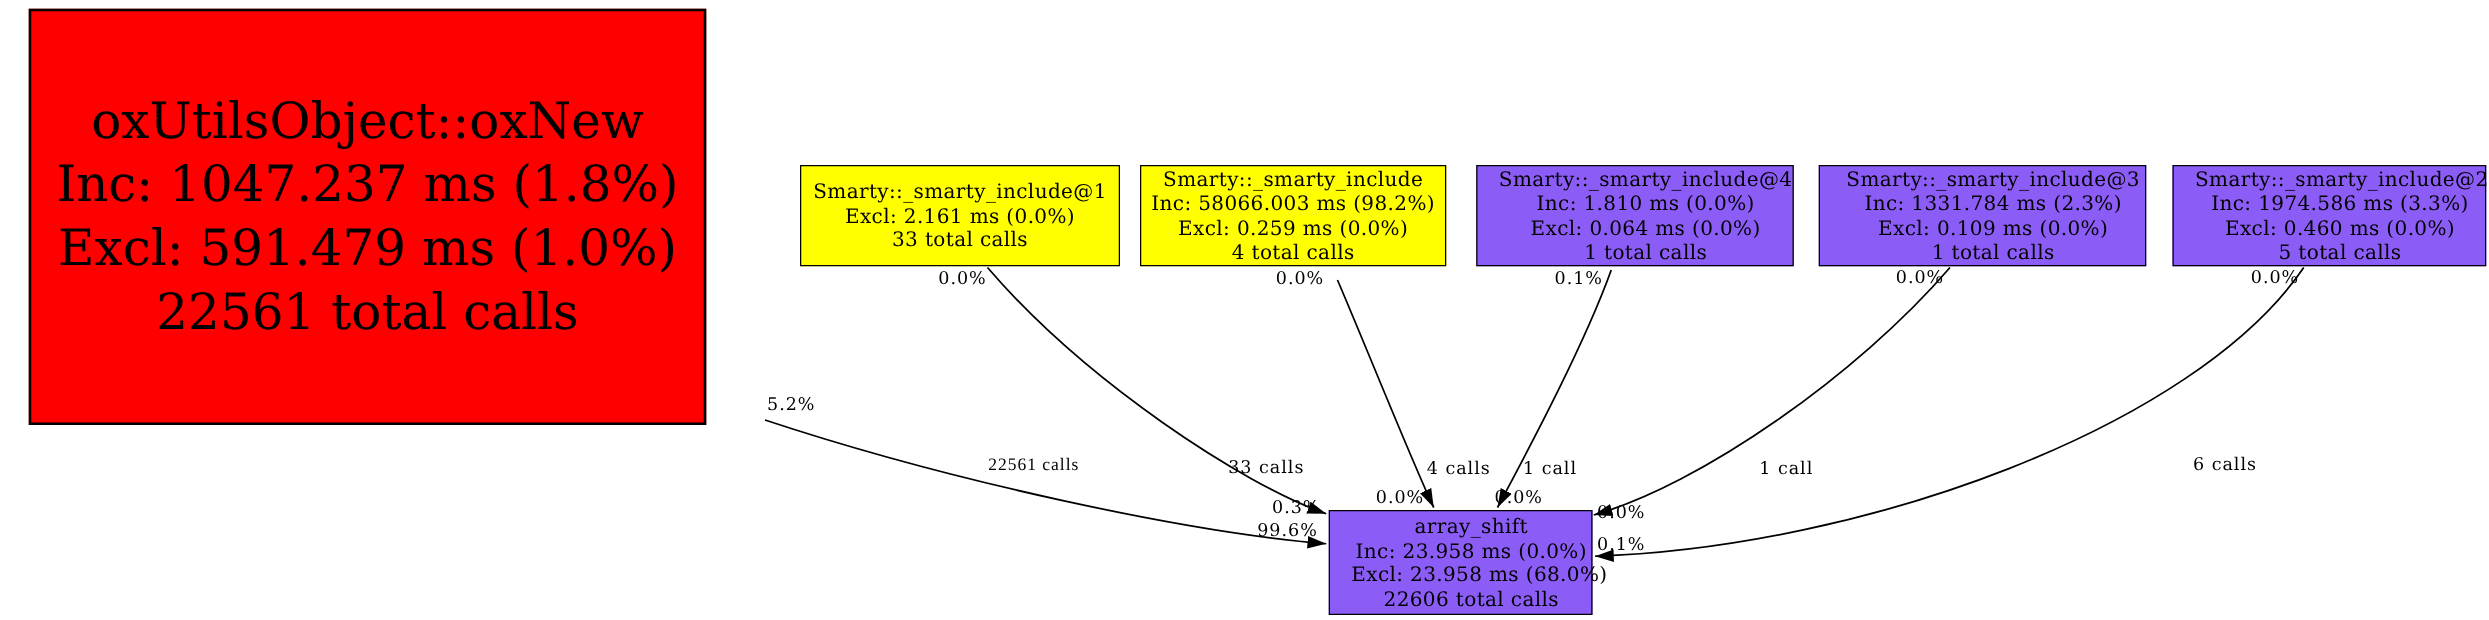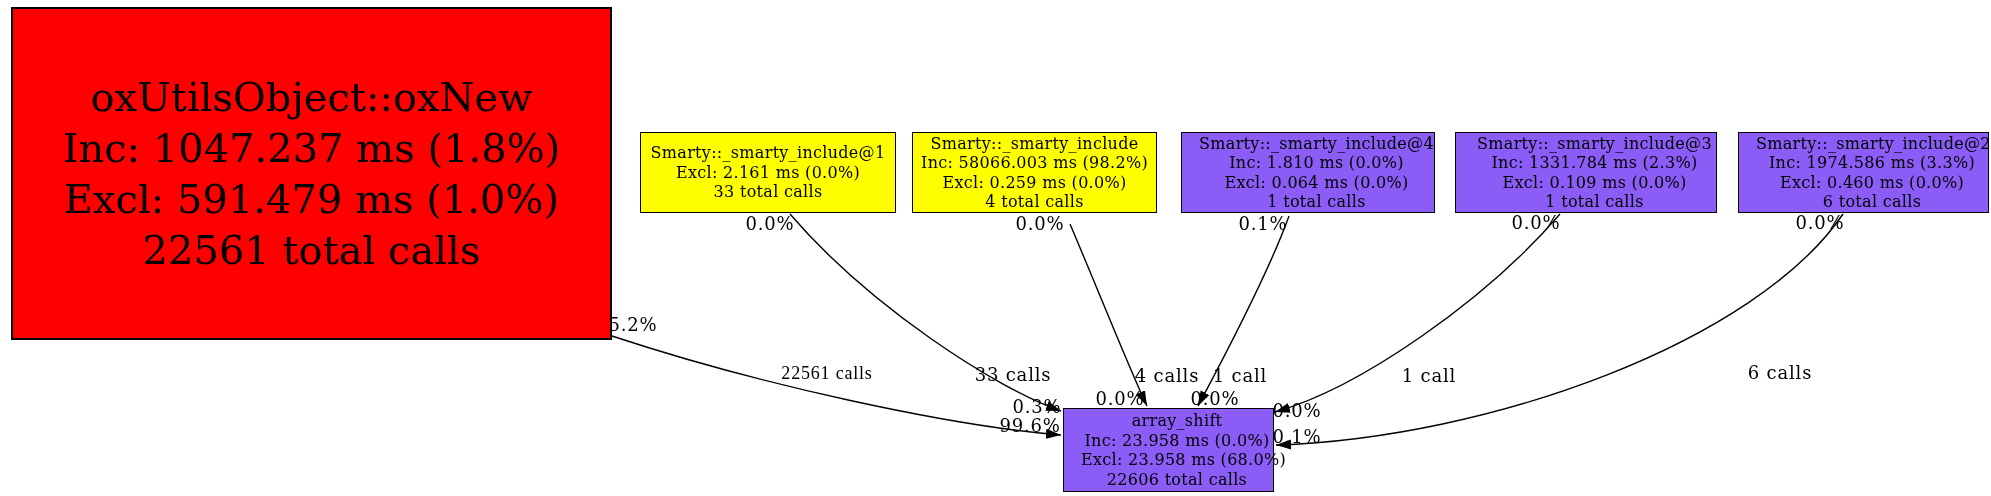--- a/index.html
+++ b/index.html
@@ -35,25 +35,25 @@
     font-size: 40px;
     line-height: 51px;
     letter-spacing: 0px;
   }
   .fill-red    { background: #ff0000; }
   .fill-yellow { background: #ffff00; }
   .fill-white  { background: #8b5cf6; padding-left: 17px; }
   .edge-label {
     position: absolute;
     transform: translate(-50%, -50%);
-    font-size: 18px;
+    font-size: 14px;
     letter-spacing: 0.8px;
     white-space: nowrap;
   }
-  #n-oxnew   { left: 11px;    top: 7px;   width: 601px; height: 333px; }
+  #n-oxnew   { left: 23px;    top: 7px;   width: 542px; height: 333px; }
   #n-sm1     { left: 640px;  top: 132px; width: 256px; height: 81px; }
   #n-sm      { left: 912px;  top: 132px; width: 245px; height: 81px; }
   #n-sm4     { left: 1181px; top: 132px; width: 254px; height: 81px; }
   #n-sm3     { left: 1455px; top: 132px; width: 262px; height: 81px; }
   #n-sm2     { left: 1738px; top: 132px; width: 251px; height: 81px; }
   #n-ashift  { left: 1063px; top: 408px; width: 211px; height: 84px; }
 </style>
 </head>
 <body>
 
@@ -106,21 +106,21 @@
     <div>Smarty::_smarty_include@3</div>
     <div>Inc: 1331.784 ms (2.3%)</div>
     <div>Excl: 0.109 ms (0.0%)</div>
     <div>1 total calls</div>
   </div>
 
   <div id="n-sm2" class="node fill-white">
     <div>Smarty::_smarty_include@2</div>
     <div>Inc: 1974.586 ms (3.3%)</div>
     <div>Excl: 0.460 ms (0.0%)</div>
-    <div>6 total calls</div>
+    <div>5 total calls</div>
   </div>
 
   <div id="n-ashift" class="node fill-white">
     <div>array_shift</div>
     <div>Inc: 23.958 ms (0.0%)</div>
     <div>Excl: 23.958 ms (68.0%)</div>
     <div>22606 total calls</div>
   </div>
 
   <span class="edge-label" style="left:633px; top:324px;">5.2%</span>

